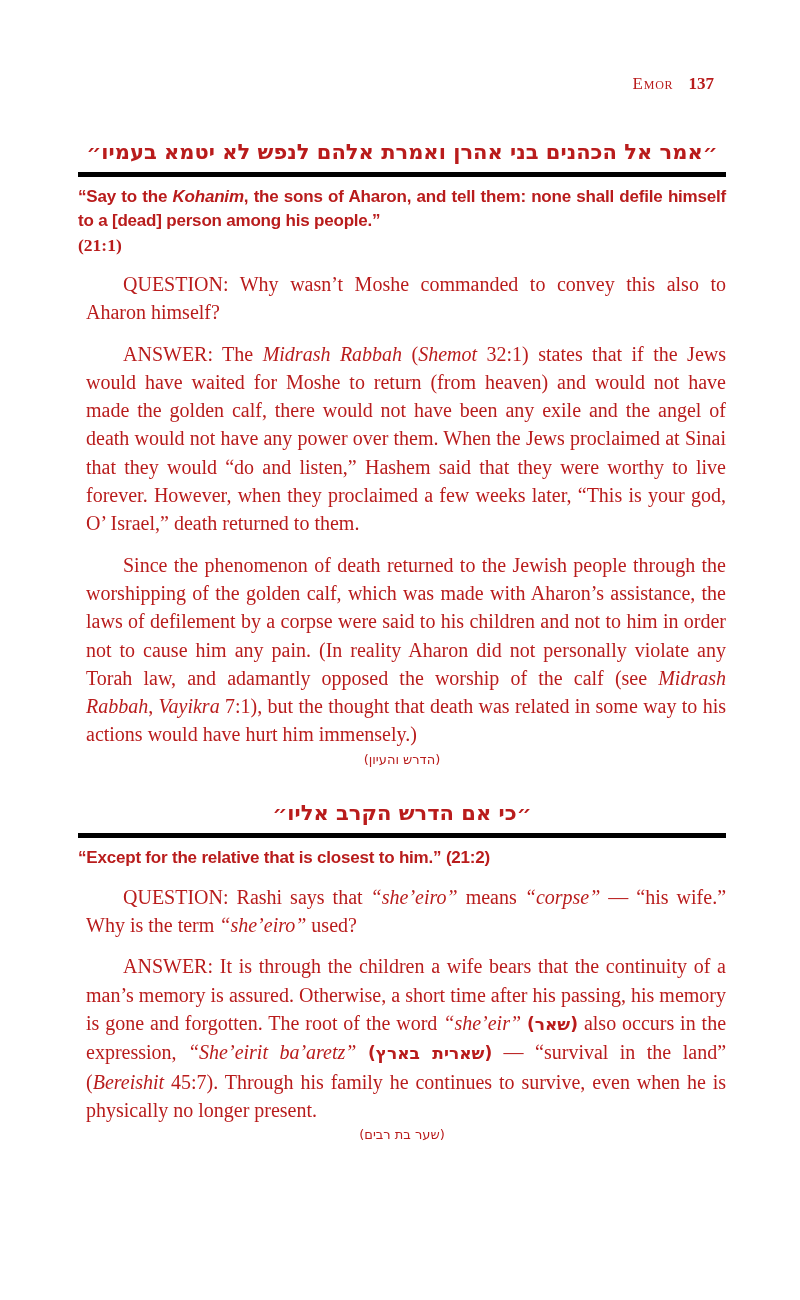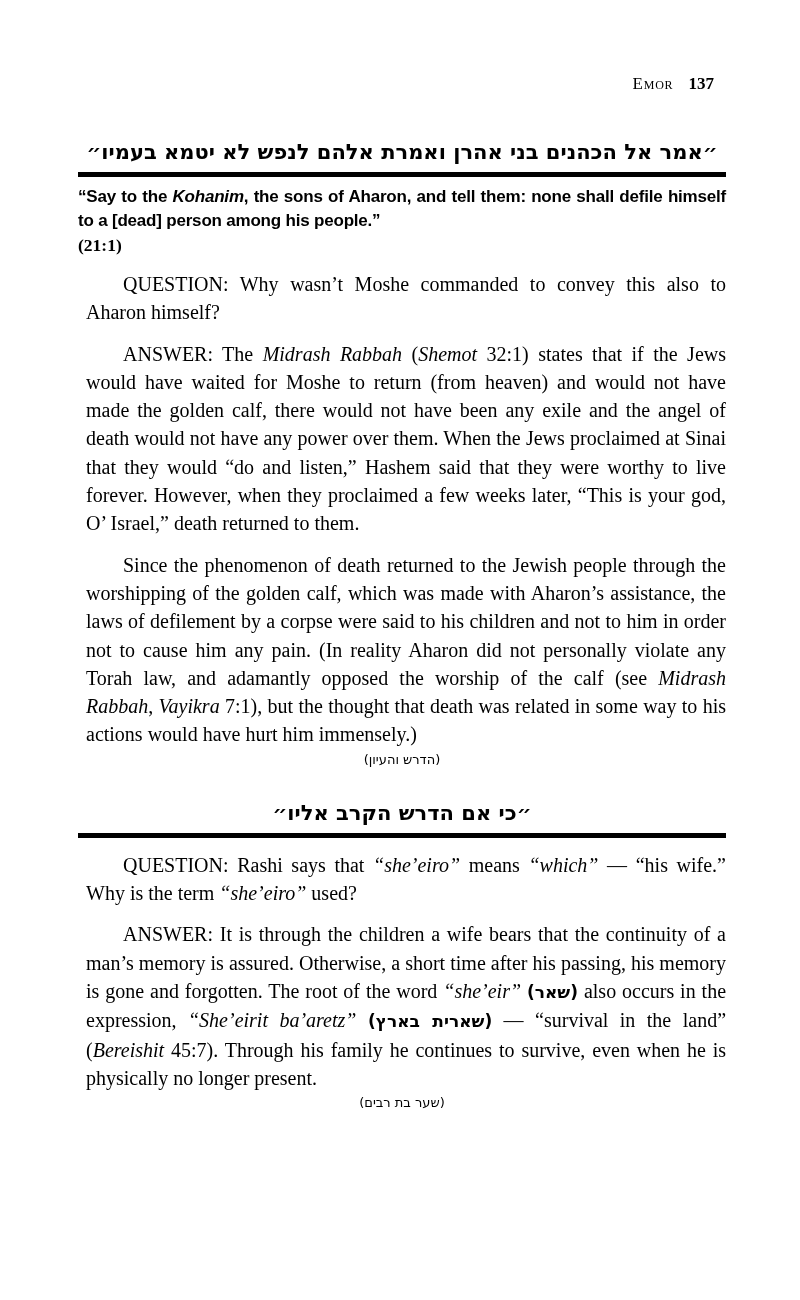--- a/index.html
+++ b/index.html
@@ -1,21 +1,21 @@
 <!DOCTYPE html>
 <html><head>
 <meta charset="utf-8">
 <style>
   html, body { margin: 0; padding: 0; background: #ffffff; }
   .page {
     position: relative;
     width: 800px;
     height: 1300px;
     background: #ffffff;
-    color: #000000;
+    color: #b91c1c;
     font-family: "Liberation Serif", serif;
     overflow: hidden;
   }
   .content {
     position: absolute;
     left: 78px;
     top: 0;
     width: 648px;
   }
   .running-head {
@@ -98,19 +98,20 @@
       <p class="verse-ref">(21:1)</p>
       <p class="body-para"><span>QUESTION: Why wasn’t Moshe commanded to convey this also to Aharon himself?</span></p>
       <p class="body-para"><span>ANSWER: The </span><span class="it">Midrash Rabbah</span><span> (</span><span class="it">Shemot</span><span> 32:1) states that if the Jews would have waited for Moshe to return (from heaven) and would not have made the golden calf, there would not have been any exile and the angel of death would not have any power over them. When the Jews proclaimed at Sinai that they would “do and listen,” Hashem said that they were worthy to live forever. However, when they proclaimed a few weeks later, “This is your god, O’ Israel,” death returned to them.</span></p>
       <p class="body-para"><span>Since the phenomenon of death returned to the Jewish people through the worshipping of the golden calf, which was made with Aharon’s assistance, the laws of defilement by a corpse were said to his children and not to him in order not to cause him any pain. (In reality Aharon did not personally violate any Torah law, and adamantly opposed the worship of the calf (see </span><span class="it">Midrash Rabbah</span><span>, </span><span class="it">Vayikra</span><span> 7:1), but the thought that death was related in some way to his actions would have hurt him immensely.)</span></p>
       <div class="attribution" dir="rtl">(הדרש והעיון)</div>
     </section>
 
     <section class="section-2">
       <h2 class="hebrew-heading" dir="rtl">״כי אם הדרש הקרב אליו״</h2>
       <div class="rule"></div>
-      <p class="body-para"><span>QUESTION: Rashi says that </span><span class="it">“she’eiro”</span><span> means </span><span class="it">“which”</span><span> — “his wife.” Why is the term </span><span class="it">“she’eiro”</span><span> used?</span></p>
+      <p class="translation"><span>“Except for the relative that is closest to him.” (21:2)</span></p>
+      <p class="body-para"><span>QUESTION: Rashi says that </span><span class="it">“she’eiro”</span><span> means </span><span class="it">“corpse”</span><span> — “his wife.” Why is the term </span><span class="it">“she’eiro”</span><span> used?</span></p>
       <p class="body-para"><span>ANSWER: It is through the children a wife bears that the continuity of a man’s memory is assured. Otherwise, a short time after his passing, his memory is gone and forgotten. The root of the word </span><span class="it">“she’eir”</span><span> </span><span class="heb" dir="rtl">(שאר)</span><span> also occurs in the expression, </span><span class="it">“She’eirit ba’aretz”</span><span> </span><span class="heb" dir="rtl">(שארית בארץ)</span><span> — “survival in the land” (</span><span class="it">Bereishit</span><span> 45:7). Through his family he continues to survive, even when he is physically no longer present.</span></p>
       <div class="attribution" dir="rtl">(שער בת רבים)</div>
     </section>
 
   </div>
 </div>
 
 </body></html>

